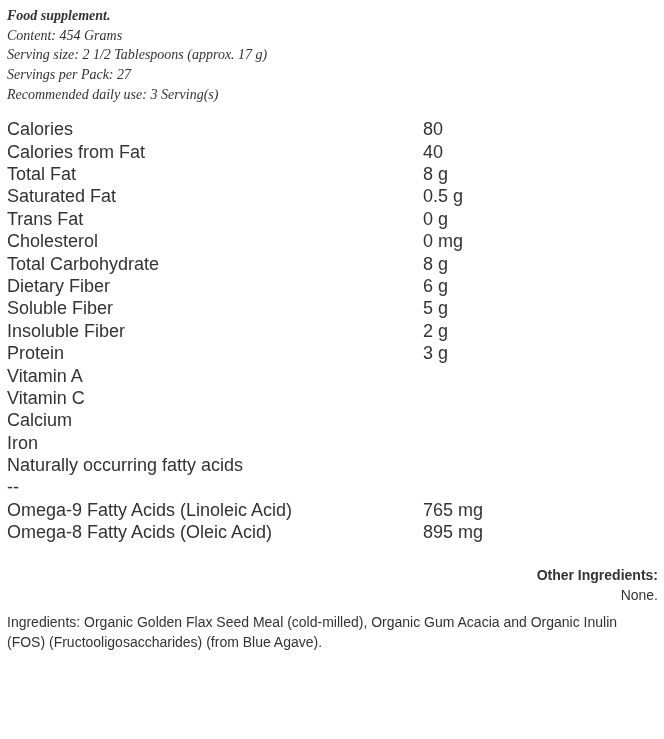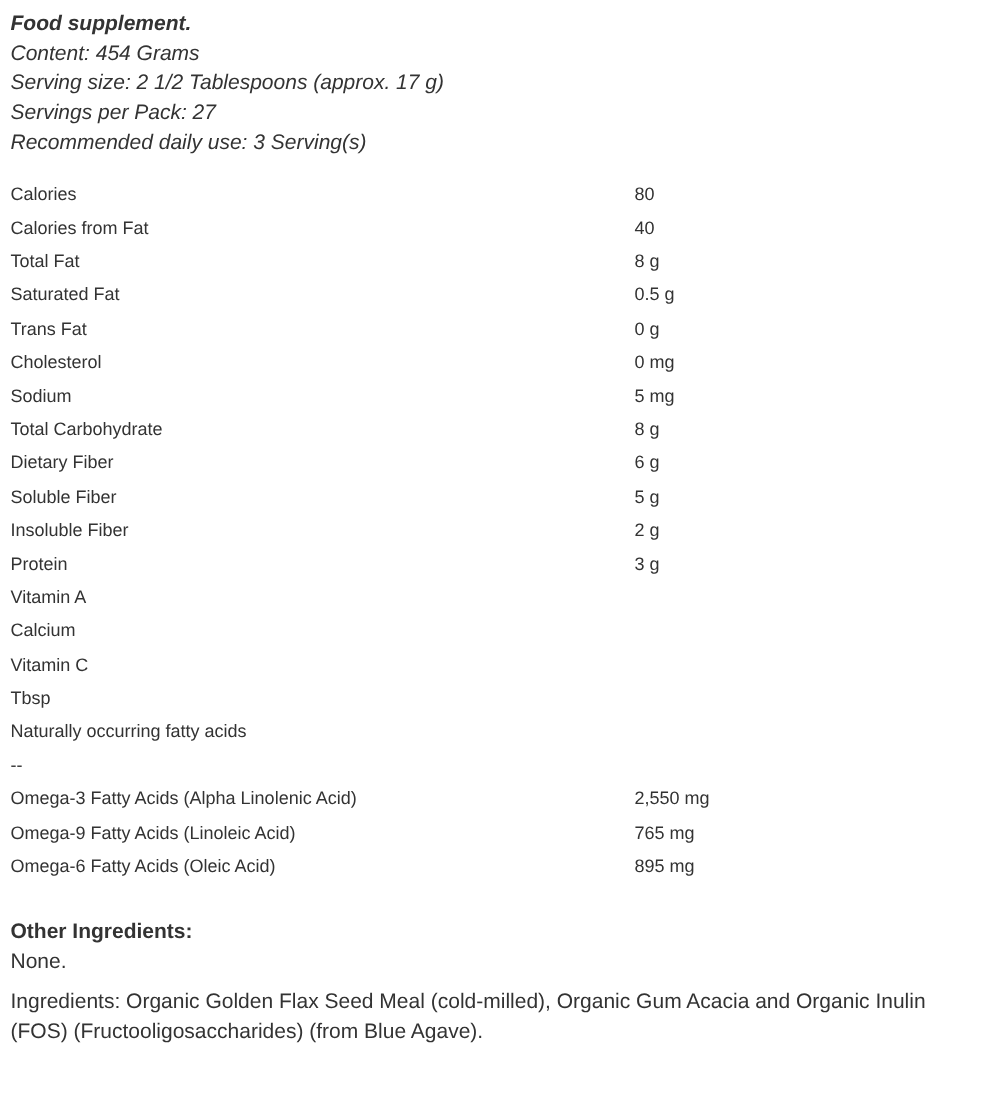--- a/index.html
+++ b/index.html
@@ -18,46 +18,48 @@
   .page {
     padding: 6px 6px 0 7px;
   }
   
   .intro {
     font-style: italic;
     line-height: 19.7px;
   }
   .intro .line {
     white-space: nowrap;
+    font-family: Liberation Serif, serif;
   }
   .intro .title-line {
     font-weight: bold;
   }
   
   table.nutrition {
     border-collapse: collapse;
     width: 100%;
     margin-top: 14px;
     table-layout: fixed;
   }
   table.nutrition td {
     padding: 0;
     height: 22.4px;
     vertical-align: middle;
-    font-size: 12px;
+    font-size: 18px;
     line-height: 15px;
     white-space: nowrap;
     overflow: visible;
   }
   table.nutrition td.label-cell { width: 416px; }
   table.nutrition td.value-cell { }
   
   .other-section {
     margin-top: 21px;
     line-height: 20px;
+    text-align: right;
   }
   .other-heading {
     font-weight: bold;
   }
   .ingredients-paragraph {
     margin: 7px 0 0 0;
     line-height: 20px;
     max-width: 656px;
   }
 </style>
@@ -99,24 +101,20 @@
     <tr>
       <td class="label-cell">Trans Fat</td>
       <td class="value-cell">0 g</td>
     </tr>
 
     <tr>
       <td class="label-cell">Cholesterol</td>
       <td class="value-cell">0 mg</td>
     </tr>
 
-    <tr>
-      <td class="label-cell">Sodium</td>
-      <td class="value-cell">5 mg</td>
-    </tr>
 
     <tr>
       <td class="label-cell">Total Carbohydrate</td>
       <td class="value-cell">8 g</td>
     </tr>
 
     <tr>
       <td class="label-cell">Dietary Fiber</td>
       <td class="value-cell">6 g</td>
     </tr>
@@ -136,57 +134,53 @@
       <td class="label-cell">Protein</td>
       <td class="value-cell">3 g</td>
     </tr>
 
     <tr>
       <td class="label-cell">Vitamin A</td>
       <td class="value-cell"></td>
     </tr>
 
     <tr>
+      <td class="label-cell">Vitamin C</td>
+      <td class="value-cell"></td>
+    </tr>
+
+    <tr>
       <td class="label-cell">Calcium</td>
       <td class="value-cell"></td>
     </tr>
 
     <tr>
-      <td class="label-cell">Vitamin C</td>
-      <td class="value-cell"></td>
-    </tr>
-
-    <tr>
-      <td class="label-cell">Tbsp</td>
+      <td class="label-cell">Iron</td>
       <td class="value-cell"></td>
     </tr>
 
     <tr>
       <td class="label-cell">Naturally occurring fatty acids</td>
       <td class="value-cell"></td>
     </tr>
 
 
     <tr>
       <td class="label-cell">--</td>
       <td class="value-cell"></td>
     </tr>
 
-    <tr>
-      <td class="label-cell">Omega-3 Fatty Acids (Alpha Linolenic Acid)</td>
-      <td class="value-cell">2,550 mg</td>
-    </tr>
 
     <tr>
       <td class="label-cell">Omega-9 Fatty Acids (Linoleic Acid)</td>
       <td class="value-cell">765 mg</td>
     </tr>
 
     <tr>
-      <td class="label-cell">Omega-6 Fatty Acids (Oleic Acid)</td>
+      <td class="label-cell">Omega-8 Fatty Acids (Oleic Acid)</td>
       <td class="value-cell">895 mg</td>
     </tr>
   </tbody>
   </table>
 
   <div class="other-section">
     <div class="other-heading">Other Ingredients:</div>
     <div>None.</div>
   </div>
 

